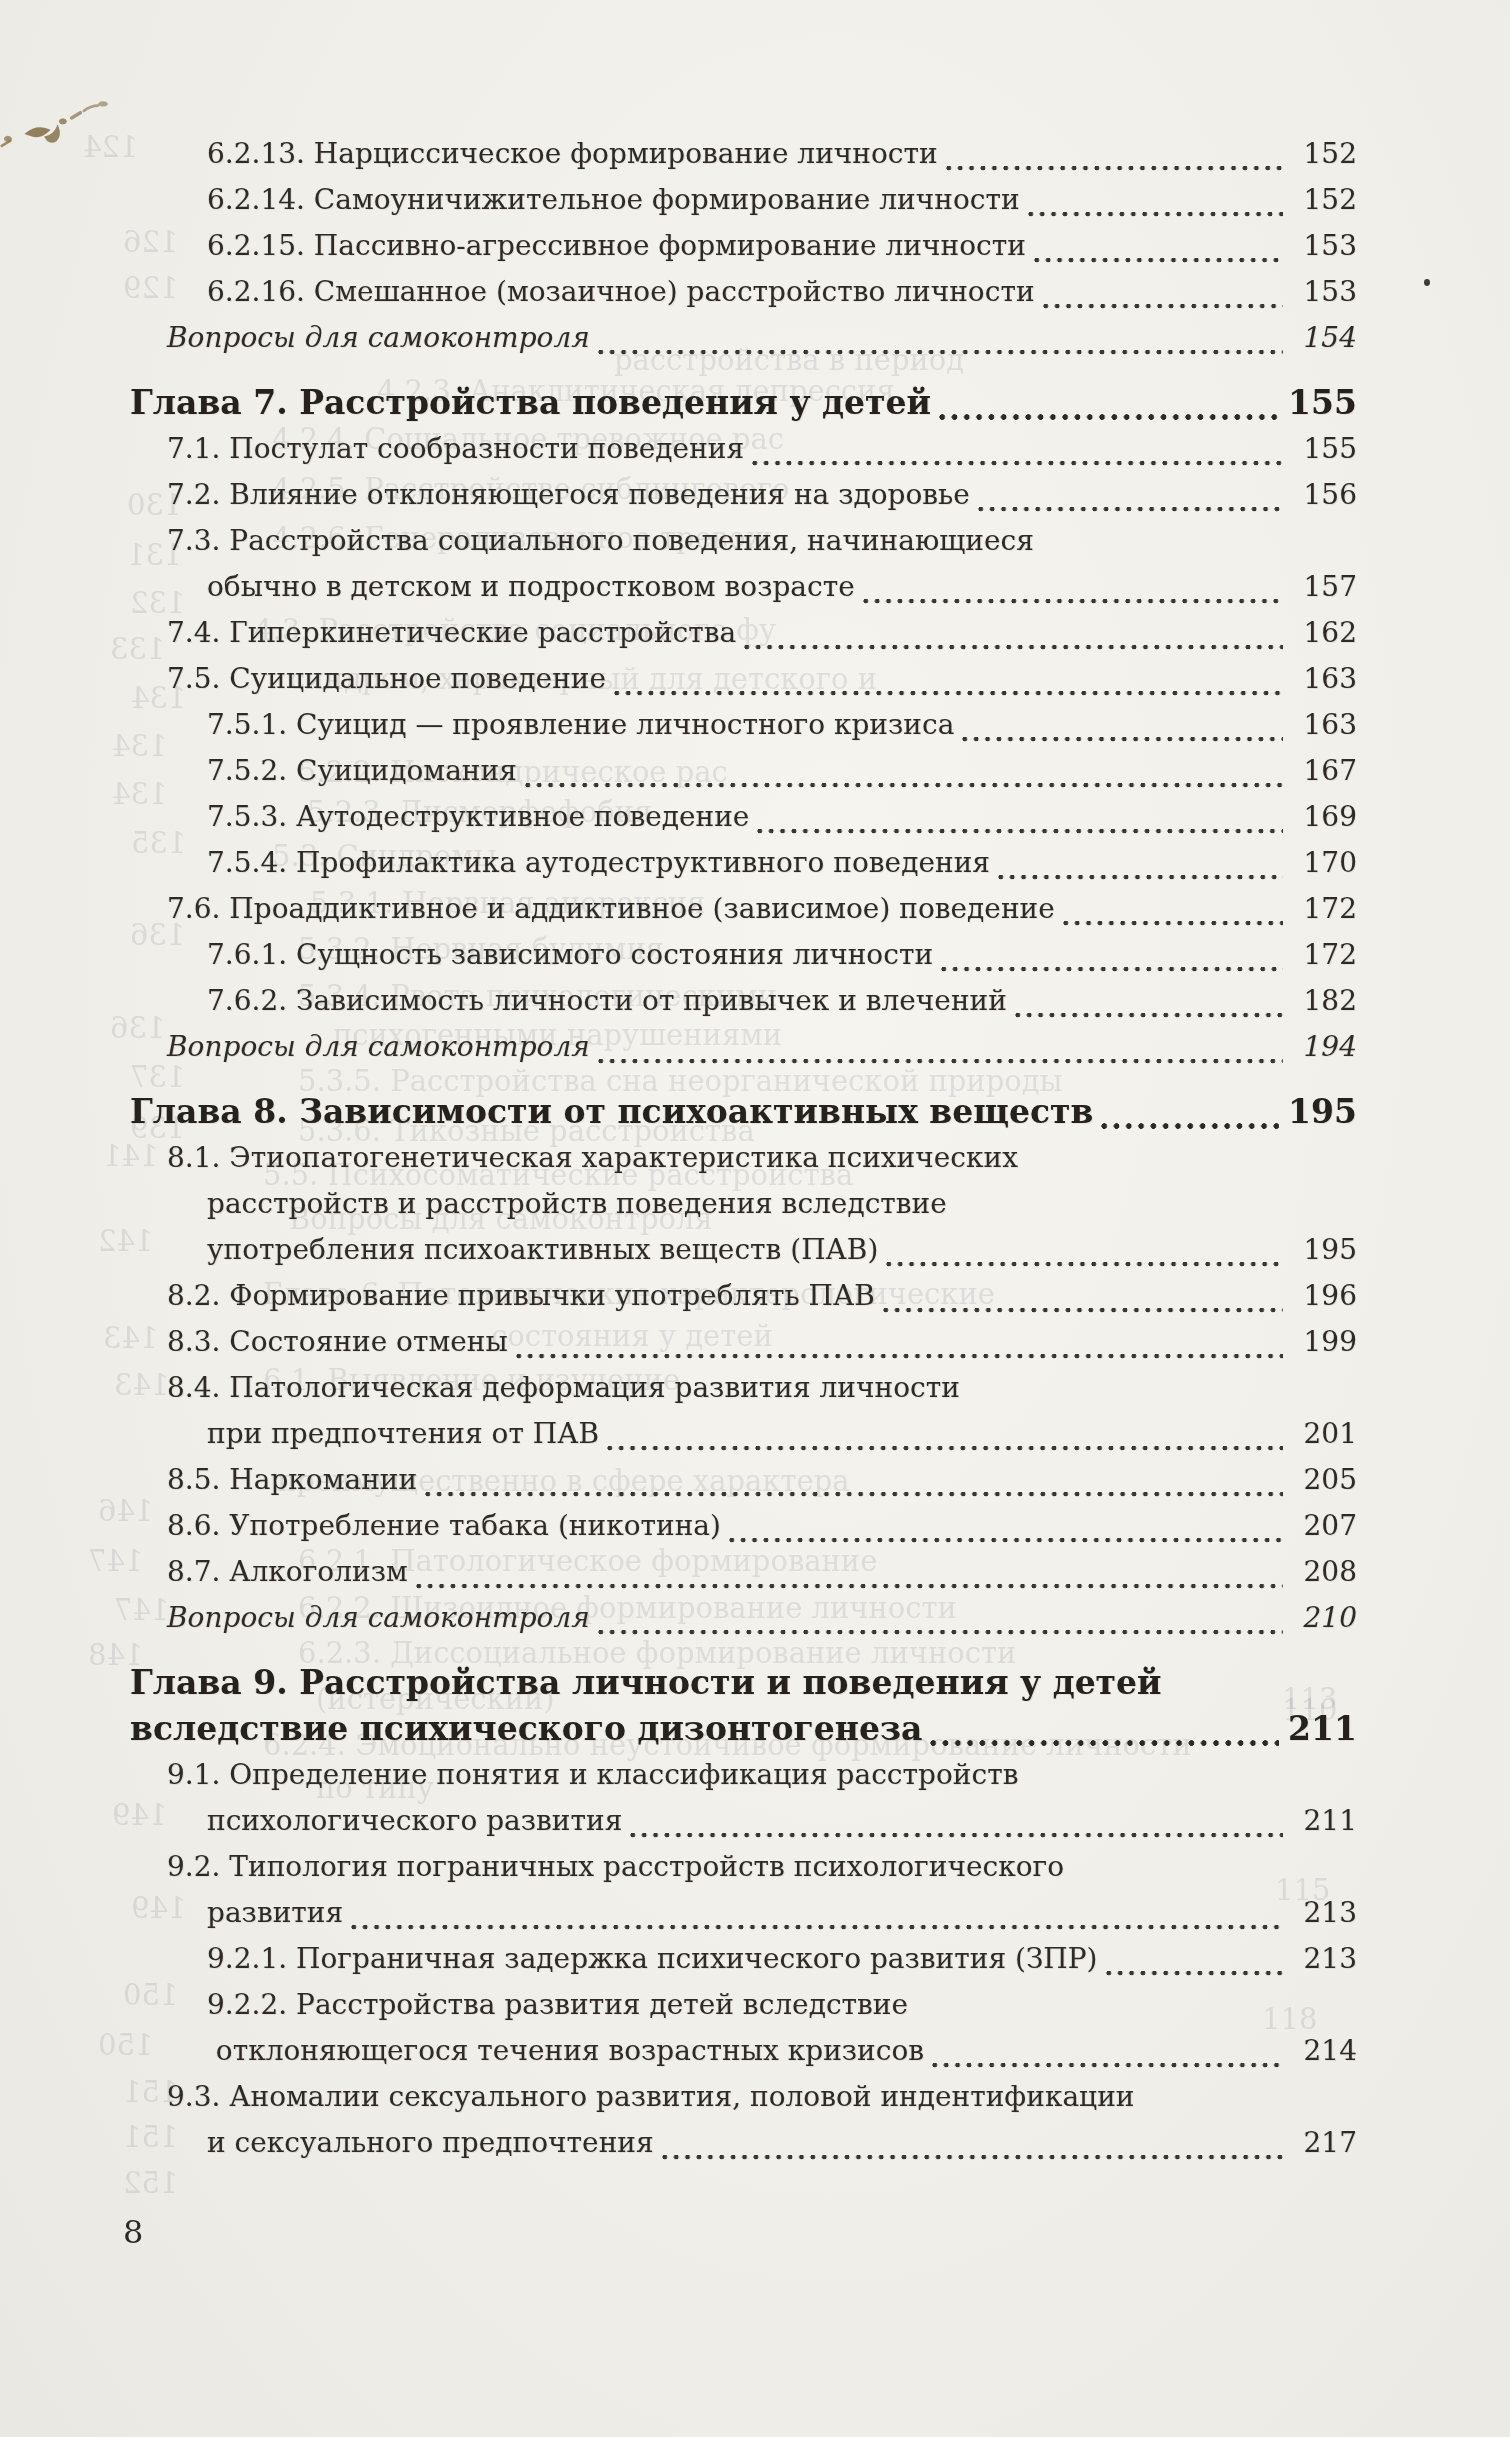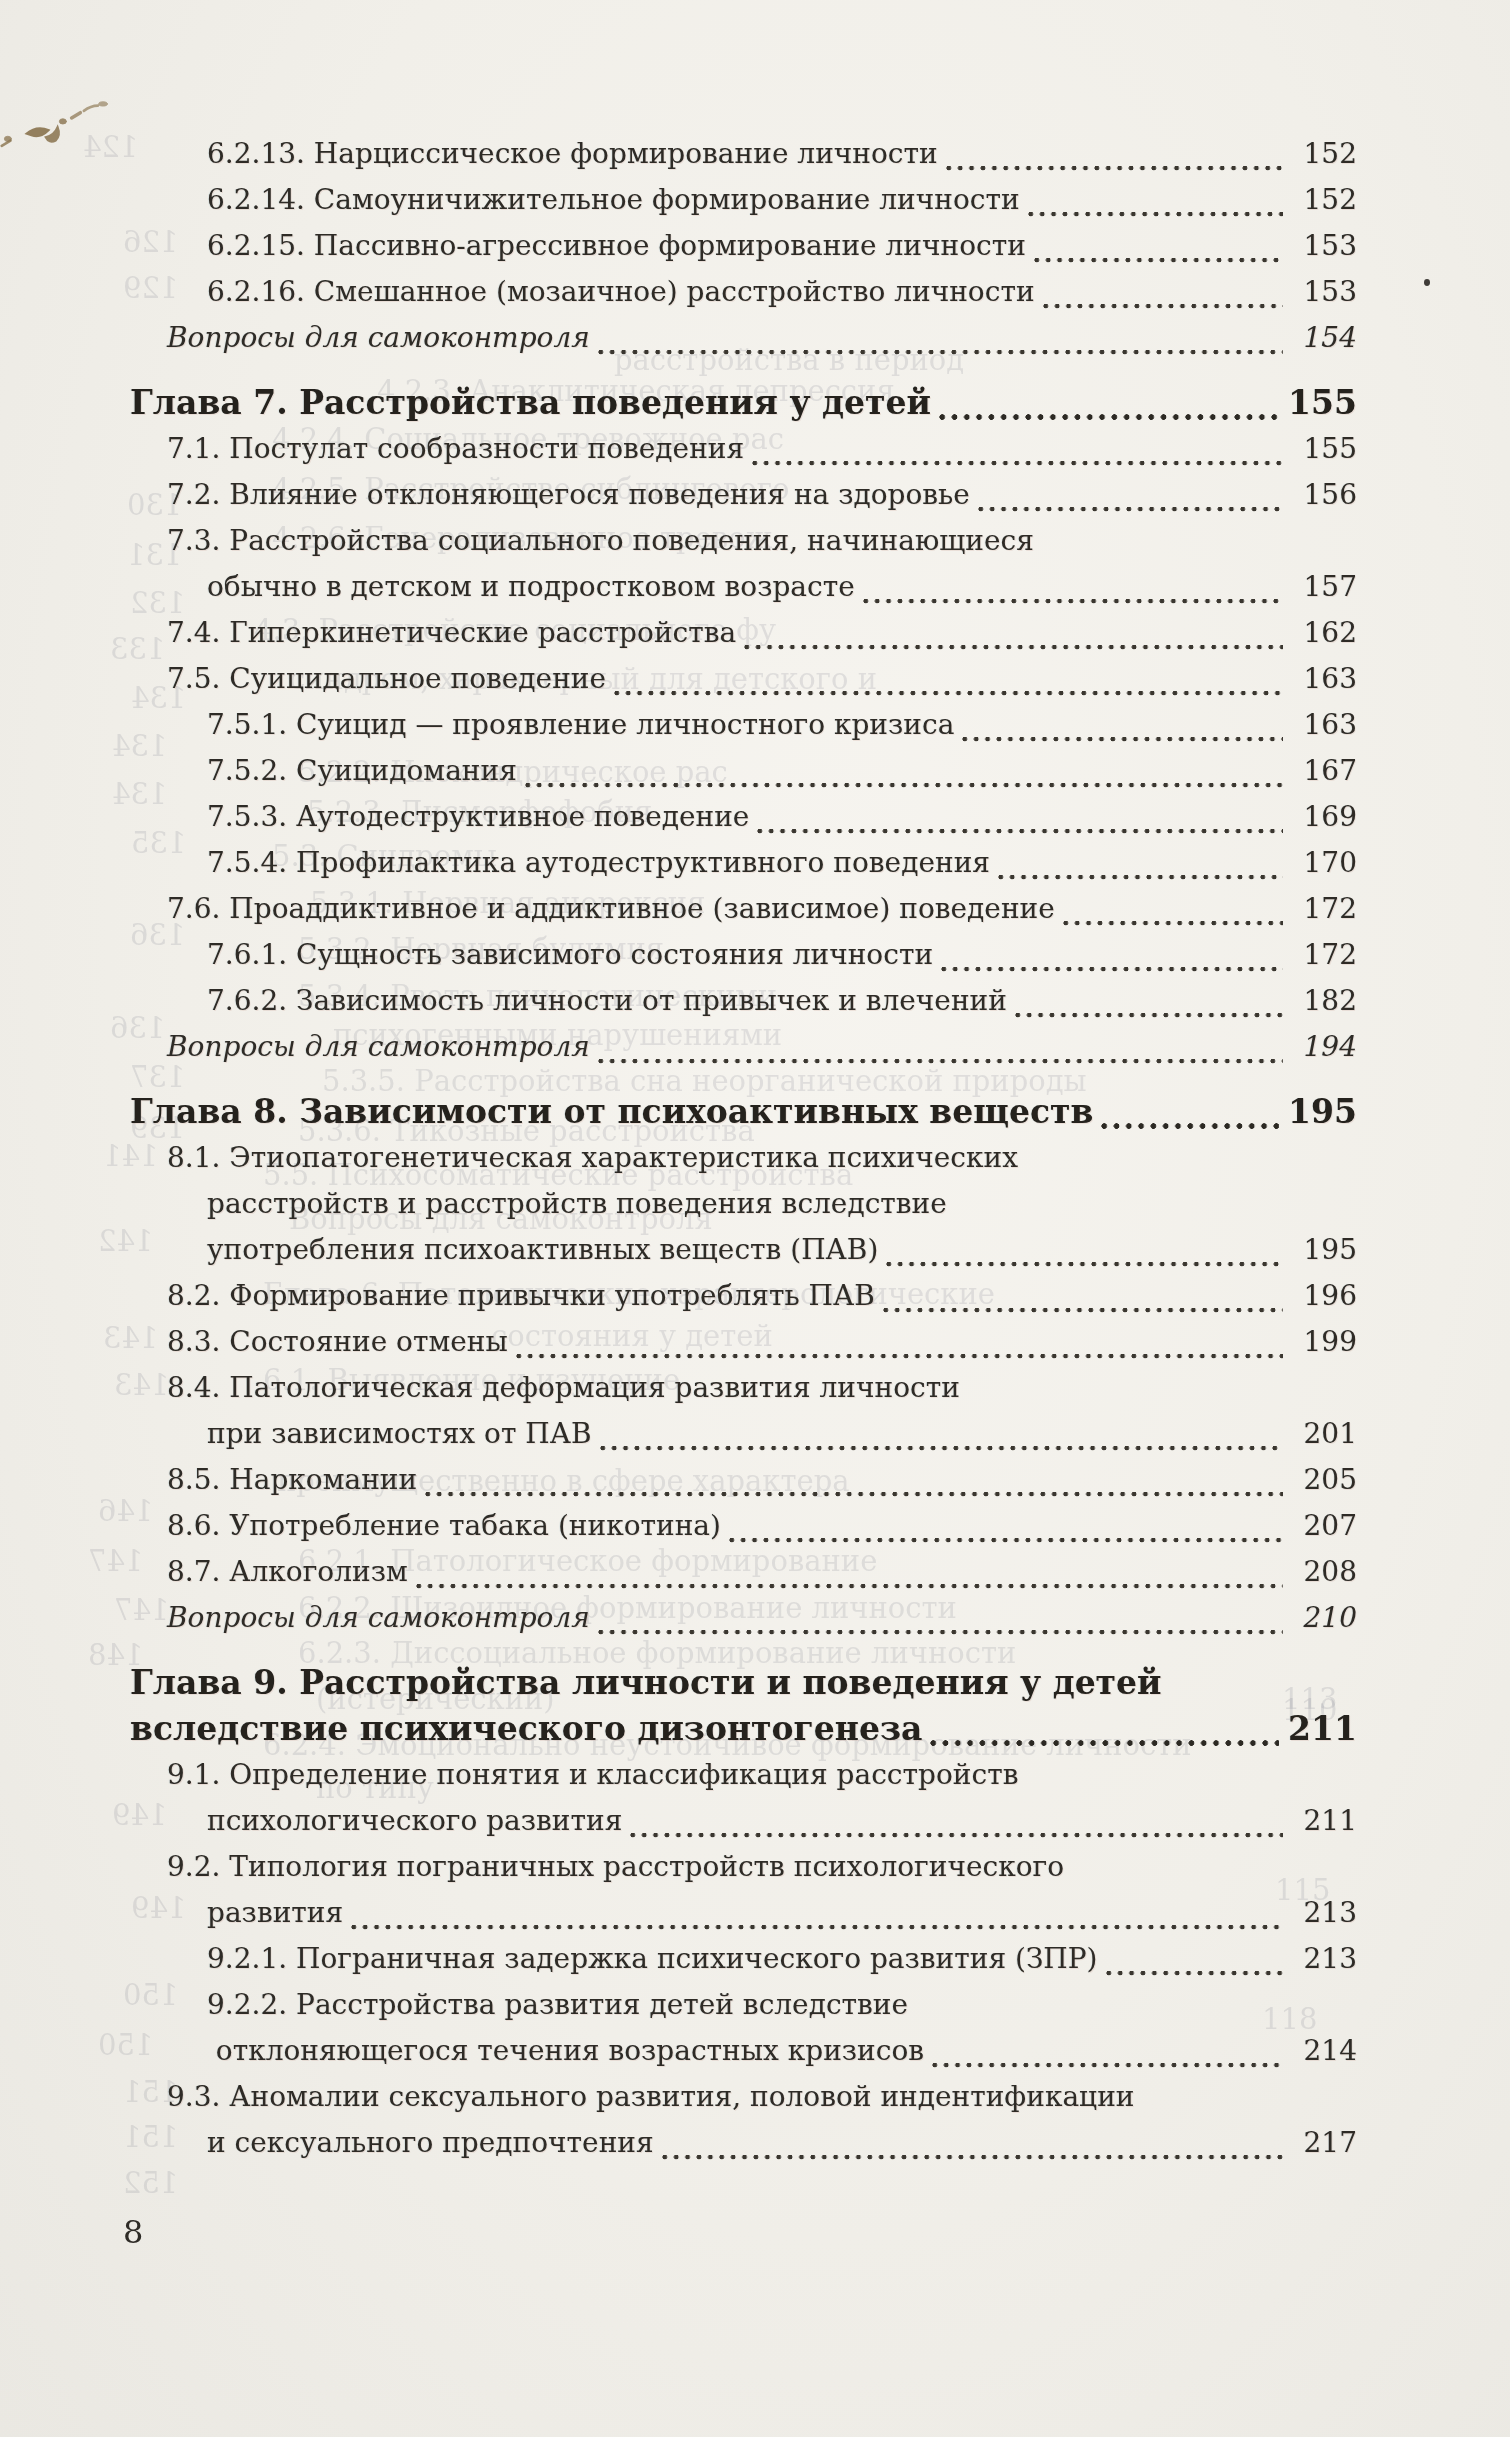--- a/index.html
+++ b/index.html
@@ -88,21 +88,21 @@
       <span class="ghost" style="left: 272px; top: 522px;">4.2.6. Генерализованное тревож</span>
       <span class="ghost" style="left: 254px; top: 614px;">4.3. Расстройства социального фу</span>
       <span class="ghost" style="left: 289px; top: 663px;">синдром, характерный для детского и</span>
       <span class="ghost" style="left: 298px; top: 756px;">5.2.2. Ипохондрическое рас</span>
       <span class="ghost" style="left: 307px; top: 796px;">5.2.3. Дисморфофобия</span>
       <span class="ghost" style="left: 272px; top: 840px;">5.3. Синдромы</span>
       <span class="ghost" style="left: 310px; top: 887px;">5.3.1. Нервная анорексия</span>
       <span class="ghost" style="left: 298px; top: 933px;">5.3.2. Нервная булимия</span>
       <span class="ghost" style="left: 298px; top: 980px;">5.3.4. Рвота психологическими</span>
       <span class="ghost" style="left: 333px; top: 1019px;">психогенными нарушениями</span>
-      <span class="ghost" style="left: 298px; top: 1065px; margin-left: 24px;">5.3.5. Расстройства сна неорганической природы</span>
+      <span class="ghost" style="left: 298px; top: 1065px;">5.3.5. Расстройства сна неорганической природы</span>
       <span class="ghost" style="left: 298px; top: 1115px;">5.3.6. Тикозные расстройства</span>
       <span class="ghost" style="left: 263px; top: 1159px;">5.5. Психосоматические расстройства</span>
       <span class="ghost" style="left: 289px; top: 1203px;">Вопросы для самоконтроля</span>
       <span class="ghost" style="left: 263px; top: 1278px;">Глава 6. Патологические характерологические</span>
       <span class="ghost" style="left: 491px; top: 1320px;">состояния у детей</span>
       <span class="ghost" style="left: 263px; top: 1364px;">6.1. Выявление и изучение</span>
       <span class="ghost" style="left: 277px; top: 1453px; margin-top: 12px;">преимущественно в сфере характера</span>
       <span class="ghost" style="left: 298px; top: 1545px;">6.2.1. Патологическое формирование</span>
       <span class="ghost" style="left: 298px; top: 1592px;">6.2.2. Шизоидное формирование личности</span>
       <span class="ghost" style="left: 298px; top: 1637px;">6.2.3. Диссоциальное формирование личности</span>
@@ -291,21 +291,21 @@
       <div class="entry lvl1">
         <div class="line last">
           <span class="text">8.3. Состояние отмены</span>
           <span class="leader"></span>
           <span class="page-num">199</span>
         </div>
       </div>
       <div class="entry lvl1">
         <div class="line"><span class="text">8.4. Патологическая деформация развития личности</span></div>
         <div class="line cont last">
-          <span class="text">при зависимостях от ПАВ</span>
+          <span class="text">при предпочтения от ПАВ</span>
           <span class="leader"></span>
           <span class="page-num">201</span>
         </div>
       </div>
       <div class="entry lvl1">
         <div class="line last">
           <span class="text">8.5. Наркомании</span>
           <span class="leader"></span>
           <span class="page-num">205</span>
         </div>

